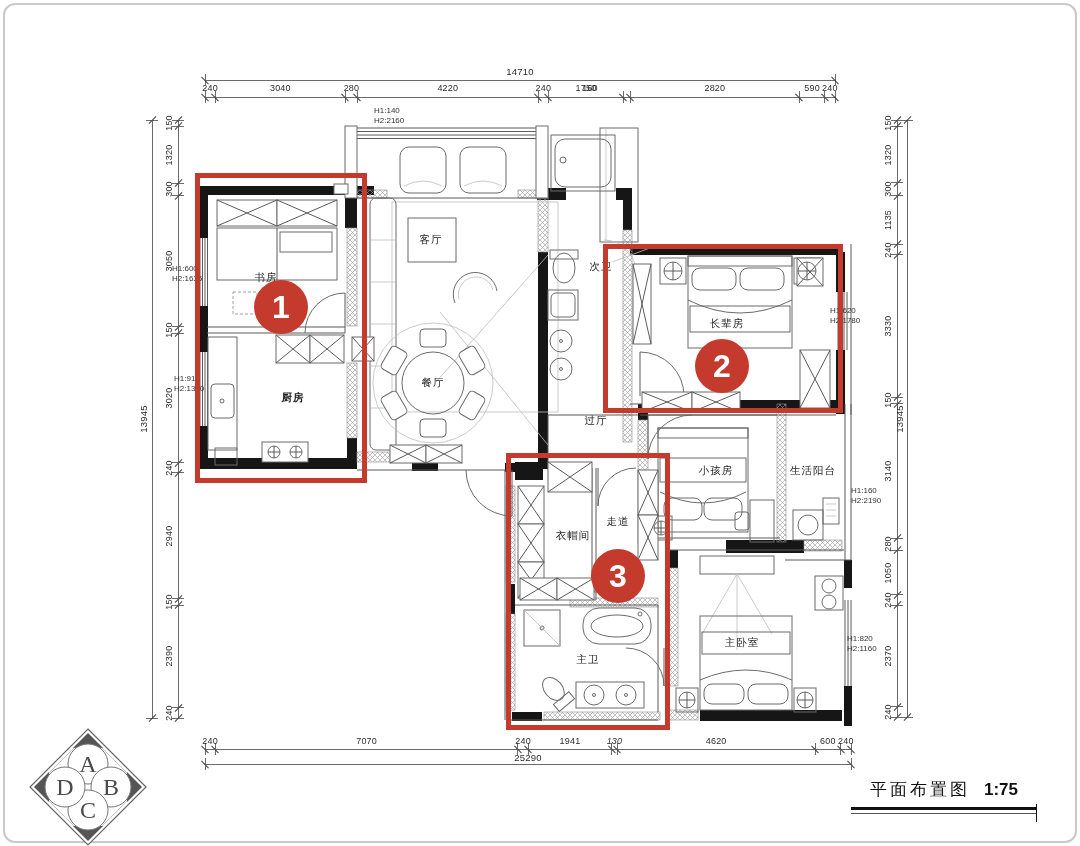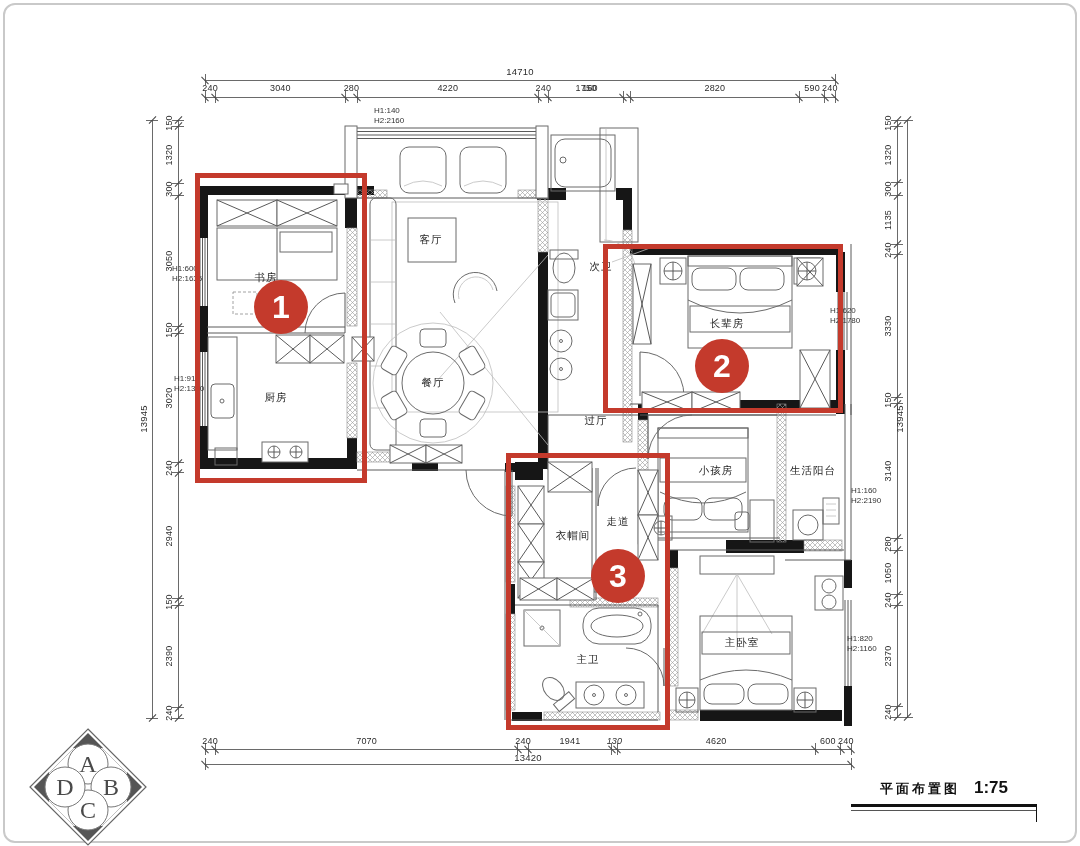--- a/index.html
+++ b/index.html
@@ -28,21 +28,21 @@
   .anno{position:absolute;font-size:8px;color:#333;line-height:1.25;white-space:nowrap;}
   
   .mark-rect{position:absolute;box-sizing:border-box;border:5px solid var(--red);}
   .badge{position:absolute;width:54px;height:54px;border-radius:50%;background:var(--red);
          color:#fff;font-size:32px;font-weight:bold;display:flex;align-items:center;
          justify-content:center;transform:translate(-50%,-50%);}
   
   .titleblock{position:absolute;left:851px;top:778px;width:186px;}
   .titleblock .row{display:flex;align-items:baseline;justify-content:center;gap:14px;
                    color:#111;padding:0 4px 6px 4px;}
-  .tb-name{font-size:13px;font-weight:bold;letter-spacing:3px;}
+  .tb-name{font-size:17px;font-weight:normal;letter-spacing:3px;}
   .tb-scale{font-size:17px;font-weight:bold;}
   .tb-thick{height:3px;background:#111;}
   .tb-thinline{height:1px;background:#555;margin-top:3px;}
   .tb-tick{position:absolute;right:0;top:26px;width:1px;height:18px;background:#111;}
   .logo-letter{font-family:"Liberation Serif","DejaVu Serif",serif;font-size:24px;fill:#4a4a4a;}
 </style>
 </head>
 <body>
 
 <div class="stage">
@@ -484,21 +484,21 @@
       <div class="slash" style="left: 835.726px; top: 748.5px; width: 10px; height: 1px;"></div>
       <div class="dimlab" style="left: 827.883px; top: 741px;">600</div>
       <div class="tick" style="left: 850.5px; top: 743px; width: 1px; height: 12px;"></div>
       <div class="slash" style="left: 846px; top: 748.5px; width: 10px; height: 1px;"></div>
       <div class="dimlab" style="left: 845.863px; top: 741px;">240</div>
       <div class="dimline" style="left: 205px; top: 764px; width: 646px; height: 1px;"></div>
       <div class="tick" style="left: 204.5px; top: 758px; width: 1px; height: 12px;"></div>
       <div class="slash" style="left: 200px; top: 763.5px; width: 10px; height: 1px;"></div>
       <div class="tick" style="left: 850.5px; top: 758px; width: 1px; height: 12px;"></div>
       <div class="slash" style="left: 846px; top: 763.5px; width: 10px; height: 1px;"></div>
-      <div class="dimlab dimtot" style="left: 528px; top: 757px;">13420</div>
+      <div class="dimlab dimtot" style="left: 528px; top: 757px;">25290</div>
       <div class="dimline" style="left: 178px; top: 120px; width: 1px; height: 598px;"></div>
       <div class="tick" style="left: 172px; top: 119.5px; width: 12px; height: 1px;"></div>
       <div class="slash" style="left: 177.5px; top: 115px; width: 1px; height: 10px;"></div>
       <div class="tick" style="left: 172px; top: 125.93px; width: 12px; height: 1px;"></div>
       <div class="slash" style="left: 177.5px; top: 121.43px; width: 1px; height: 10px;"></div>
       <div class="dimlab v" style="left: 169px; top: 123.215px;">150</div>
       <div class="tick" style="left: 172px; top: 182.515px; width: 12px; height: 1px;"></div>
       <div class="slash" style="left: 177.5px; top: 178.015px; width: 1px; height: 10px;"></div>
       <div class="dimlab v" style="left: 169px; top: 154.723px;">1320</div>
       <div class="tick" style="left: 172px; top: 195.375px; width: 12px; height: 1px;"></div>
@@ -578,21 +578,21 @@
       <div class="dimlab v" style="left: 888px; top: 711.863px;">240</div>
       <div class="dimline" style="left: 907px; top: 120px; width: 1px; height: 597px;"></div>
       <div class="tick" style="left: 901px; top: 119.5px; width: 12px; height: 1px;"></div>
       <div class="slash" style="left: 906.5px; top: 115px; width: 1px; height: 10px;"></div>
       <div class="tick" style="left: 901px; top: 716.5px; width: 12px; height: 1px;"></div>
       <div class="slash" style="left: 906.5px; top: 712px; width: 1px; height: 10px;"></div>
       <div class="dimlab v dimtot" style="left: 899px; top: 418.5px;">13945</div>
     </div>
   <div id="rooms">
       <div class="room" style="left: 266px; top: 278px;">书房</div>
-      <div class="room" style="left: 276px; top: 398px;">厨房</div>
+      <div class="room" style="left: 293px; top: 398px; font-weight: bold;">厨房</div>
       <div class="room" style="left: 431px; top: 240px;">客厅</div>
       <div class="room" style="left: 433px; top: 383px;">餐厅</div>
       <div class="room" style="left: 601px; top: 267px;">次卫</div>
       <div class="room" style="left: 727px; top: 324px;">长辈房</div>
       <div class="room" style="left: 596px; top: 421px;">过厅</div>
       <div class="room" style="left: 716px; top: 471px;">小孩房</div>
       <div class="room" style="left: 813px; top: 471px;">生活阳台</div>
       <div class="room" style="left: 573px; top: 536px;">衣帽间</div>
       <div class="room" style="left: 618px; top: 522px;">走道</div>
       <div class="room" style="left: 588px; top: 660px;">主卫</div>

